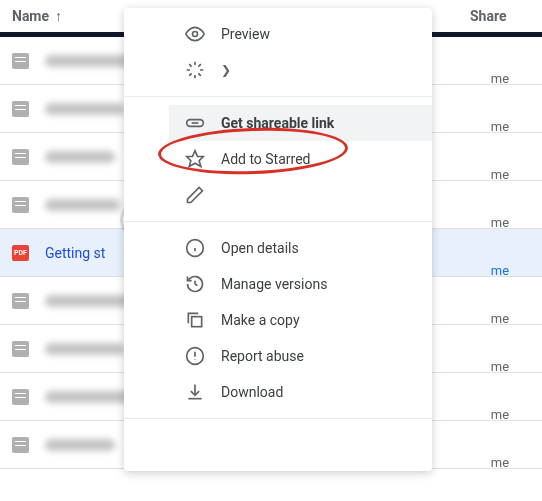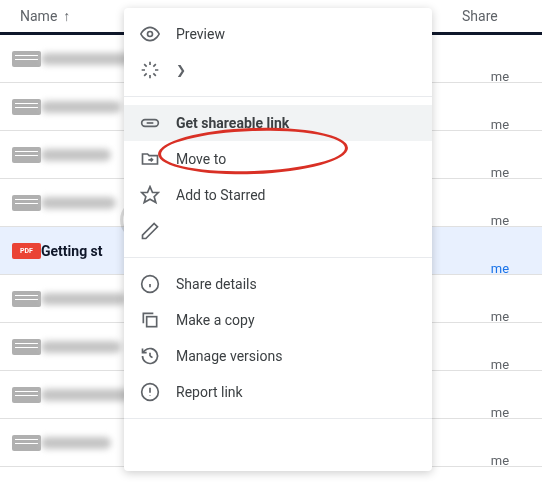--- a/index.html
+++ b/index.html
@@ -8,24 +8,24 @@
       font-size: 14px;
       color: #3c4043;
       background: #fff;
       width: 542px;
       height: 501px;
       overflow: hidden;
       position: relative;
     }
     .header {
       display: flex;
-      padding: 8px 20px;
-      border-bottom: 3px solid #0f172a;
+      padding: 8px 12px;
+      border-bottom: 5px solid #0f172a;
       color: #5f6368;
-      font-weight: 400;
+      font-weight: 700;
     }
     .col-name {
       display: flex;
       align-items: center;
       gap: 6px;
       flex: 1;
     }
     .col-owner {
       width: 60px;
       text-align: left;
@@ -37,22 +37,23 @@
       display: flex;
       align-items: center;
       padding: 10px 12px;
       border-bottom: 1px solid #e0e0e0;
       height: 48px;
     }
     .row.selected {
       background: #e8f0fe;
     }
     .file-icon {
-      width: 29px;
+      width: 17px;
       height: 16px;
+      margin-right: 16px;
       flex-shrink: 0;
     }
     .file-icon.gray {
       background: #b0b0b0;
       border-radius: 2px;
       position: relative;
     }
     .file-icon.gray::before, .file-icon.gray::after {
       content: '';
       position: absolute;
@@ -73,22 +74,22 @@
       font-size: 7px;
       font-weight: bold;
     }
     .filename-blur {
       height: 12px;
       background: #c4c4c4;
       border-radius: 6px;
       filter: blur(3px);
     }
     .filename-text {
-      color: #0f172a;
-      font-weight: 700;
+      color: #1d4ed8;
+      font-weight: 400;
     }
     .owner {
       width: 60px;
       text-align: center;
       color: #5f6368;
       font-size: 13px;
       margin-top: 36px;
     }
     .row.selected .owner {
       color: #1a73e8;
@@ -110,20 +111,21 @@
       padding: 8px 0;
       z-index: 100;
     }
     .menu-item {
       display: flex;
       align-items: center;
       padding: 8px 16px;
       height: 36px;
       cursor: pointer;
       position: relative;
+      margin-left: 45px;
     }
     .menu-item.highlighted {
       background: #f1f3f4;
       font-weight: bold;
     }
     .menu-item .icon {
       width: 20px;
       height: 20px;
       margin-right: 16px;
       display: flex;
@@ -294,29 +296,20 @@
       <svg width="20" height="20" viewBox="0 0 24 24" fill="none" stroke="#5f6368" stroke-width="2">
           <rect x="2" y="8" width="20" height="8" rx="4"></rect>
           <line x1="8" y1="12" x2="16" y2="12"></line>
         </svg>
     </span>
     <span class="label">Get shareable link</span>
   </div>
   <div class="menu-item">
     <span class="icon">
       <svg width="20" height="20" viewBox="0 0 24 24" fill="none" stroke="#5f6368" stroke-width="2">
-          <path d="M3 6h6l2 2h10v10H3z"></path>
-          <path d="M10 13h5M13 11l2 2-2 2"></path>
-        </svg>
-    </span>
-    <span class="label">Move to</span>
-  </div>
-  <div class="menu-item">
-    <span class="icon">
-      <svg width="20" height="20" viewBox="0 0 24 24" fill="none" stroke="#5f6368" stroke-width="2">
           <polygon points="12,2 15,9 22,9 17,14 19,21 12,17 5,21 7,14 2,9 9,9"></polygon>
         </svg>
     </span>
     <span class="label">Add to Starred</span>
   </div>
   <div class="menu-item">
     <span class="icon">
       <svg width="20" height="20" viewBox="0 0 24 24" fill="none" stroke="#5f6368" stroke-width="2">
           <path d="M17 3l4 4L7 21H3v-4z"></path>
         </svg>
@@ -324,51 +317,61 @@
   </div>
   <div class="divider"></div>
   <div class="menu-item">
     <span class="icon">
       <svg width="20" height="20" viewBox="0 0 24 24" fill="none" stroke="#5f6368" stroke-width="2">
           <circle cx="12" cy="12" r="10"></circle>
           <line x1="12" y1="8" x2="12" y2="8"></line>
           <line x1="12" y1="12" x2="12" y2="16"></line>
         </svg>
     </span>
-    <span class="label">Share details</span>
-  </div>
-  <div class="menu-item">
-    <span class="icon">
-      <svg width="20" height="20" viewBox="0 0 24 24" fill="none" stroke="#5f6368" stroke-width="2">
-          <rect x="8" y="8" width="12" height="12"></rect>
-          <path d="M4 16V4h12"></path>
-        </svg>
-    </span>
-    <span class="label">Make a copy</span>
+    <span class="label">Open details</span>
   </div>
   <div class="menu-item">
     <span class="icon">
       <svg width="20" height="20" viewBox="0 0 24 24" fill="none" stroke="#5f6368" stroke-width="2">
           <path d="M3 12a9 9 0 1 0 3-6.7L3 8"></path>
           <polyline points="3 3 3 8 8 8"></polyline>
           <line x1="12" y1="8" x2="12" y2="12"></line>
           <line x1="12" y1="12" x2="15" y2="14"></line>
         </svg>
     </span>
     <span class="label">Manage versions</span>
   </div>
   <div class="menu-item">
     <span class="icon">
       <svg width="20" height="20" viewBox="0 0 24 24" fill="none" stroke="#5f6368" stroke-width="2">
+          <rect x="8" y="8" width="12" height="12"></rect>
+          <path d="M4 16V4h12"></path>
+        </svg>
+    </span>
+    <span class="label">Make a copy</span>
+  </div>
+  <div class="menu-item">
+    <span class="icon">
+      <svg width="20" height="20" viewBox="0 0 24 24" fill="none" stroke="#5f6368" stroke-width="2">
           <circle cx="12" cy="12" r="10"></circle>
           <line x1="12" y1="7" x2="12" y2="13"></line>
           <line x1="12" y1="16" x2="12" y2="16.5"></line>
         </svg>
     </span>
-    <span class="label">Report link</span>
+    <span class="label">Report abuse</span>
+  </div>
+  <div class="menu-item">
+    <span class="icon">
+      <svg width="20" height="20" viewBox="0 0 24 24" fill="none" stroke="#5f6368" stroke-width="2">
+          <line x1="12" y1="3" x2="12" y2="15"></line>
+          <polyline points="7 11 12 16 17 11"></polyline>
+          <line x1="4" y1="20" x2="20" y2="20"></line>
+        </svg>
+    </span>
+    <span class="label">Download</span>
   </div>
   <div class="divider"></div>
   <div class="menu-item">
     
     
   </div>
 </div>
 
 <div class="red-circle"></div>
 

